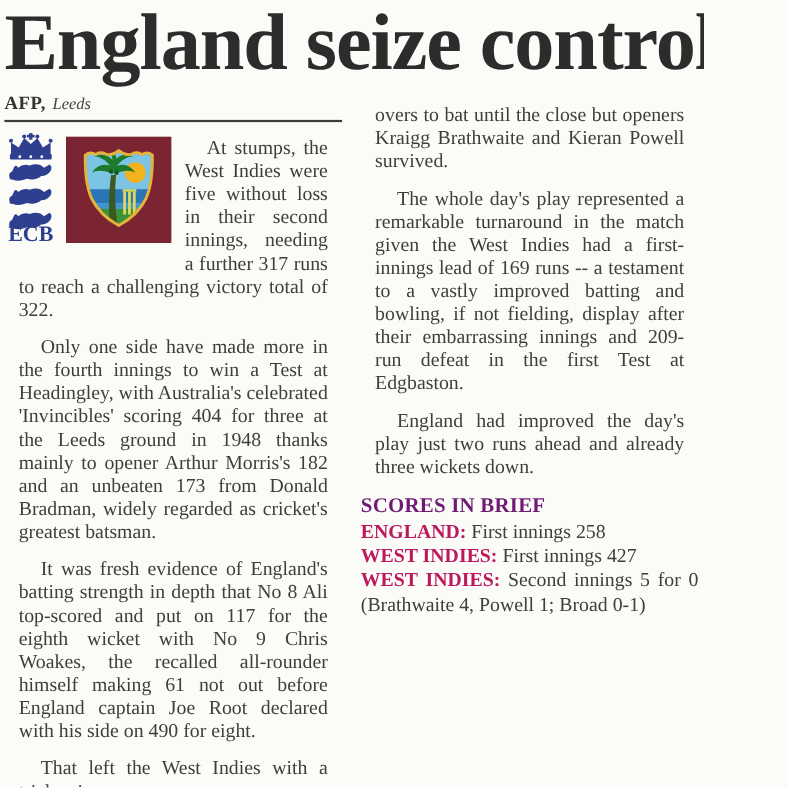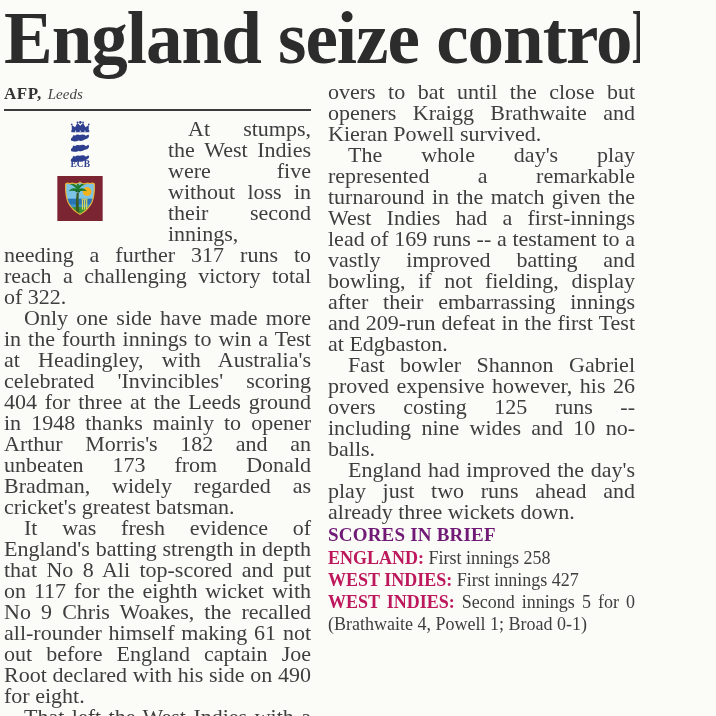--- a/index.html
+++ b/index.html
@@ -54,28 +54,27 @@
     border-top: 2px solid #3c3c3c;
     margin: 4px 0 7px 0;
   }
   .logos {
     float: left;
     width: 152px;
     height: 100px;
     margin: 3px 12px 16px 0;
     display: flex;
     gap: 7px;
-    align-items: center;
-    flex-direction: column;
+    align-items: flex-end;
   }
   .logos svg { display: block; }
 
   p.para {
-    margin: 0;
-    font-size: 22px;
+    margin: 13px;
+    font-size: 18px;
     line-height: 21px;
     text-align: justify;
   }
   p.ind { text-indent: 20px; }
 
   h2.scores-heading {
     margin: 1px 0 1px 0;
     font-size: 19px;
     line-height: 23px;
     font-weight: bold;
@@ -174,21 +173,20 @@
 
       <p class="para ind">At stumps, the West Indies were five without loss in their second innings, needing a further 317 runs to reach a challenging victory total of 322.</p>
       <p class="para ind">Only one side have made more in the fourth innings to win a Test at Headingley, with Australia's celebrated 'Invincibles' scoring 404 for three at the Leeds ground in 1948 thanks mainly to opener Arthur Morris's 182 and an unbeaten 173 from Donald Bradman, widely regarded as cricket's greatest batsman.</p>
       <p class="para ind">It was fresh evidence of England's batting strength in depth that No 8 Ali top-scored and put on 117 for the eighth wicket with No 9 Chris Woakes, the recalled all-rounder himself making 61 not out before England captain Joe Root declared with his side on 490 for eight.</p>
       <p class="para ind">That left the West Indies with a tricky six</p>
     </div>
 
     <div class="col">
       <p class="para">overs to bat until the close but openers Kraigg Brathwaite and Kieran Powell survived.</p>
       <p class="para ind">The whole day's play represented a remarkable turnaround in the match given the West Indies had a first-innings lead of 169 runs -- a testament to a vastly improved batting and bowling, if not fielding, display after their embarrassing innings and 209-run defeat in the first Test at Edgbaston.</p>
-      <p class="para ind">Fast bowler Shannon Gabriel proved expensive however, his 26 overs costing 125 runs -- including nine wides and 10 no-balls.</p>
       <p class="para ind">England had improved the day's play just two runs ahead and already three wickets down.</p>
 
       <h2 class="scores-heading">SCORES IN BRIEF</h2>
 
       <p class="score"><b>ENGLAND:</b> <span>First innings 258</span></p>
       <p class="score"><b>WEST INDIES:</b> <span>First innings 427</span></p>
       <p class="score"><b>WEST INDIES:</b> <span>Second innings 5 for 0 (Brathwaite 4, Powell 1; Broad 0-1)</span></p>
     </div>
 
   </div>

